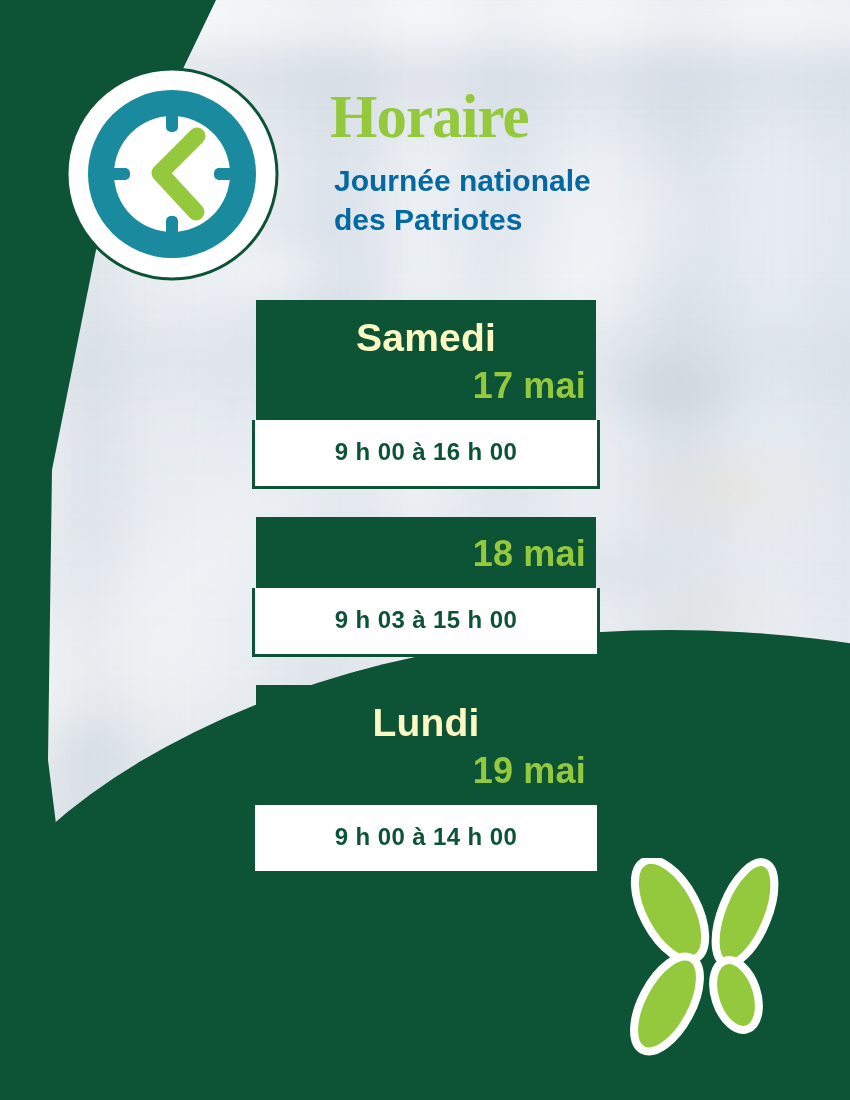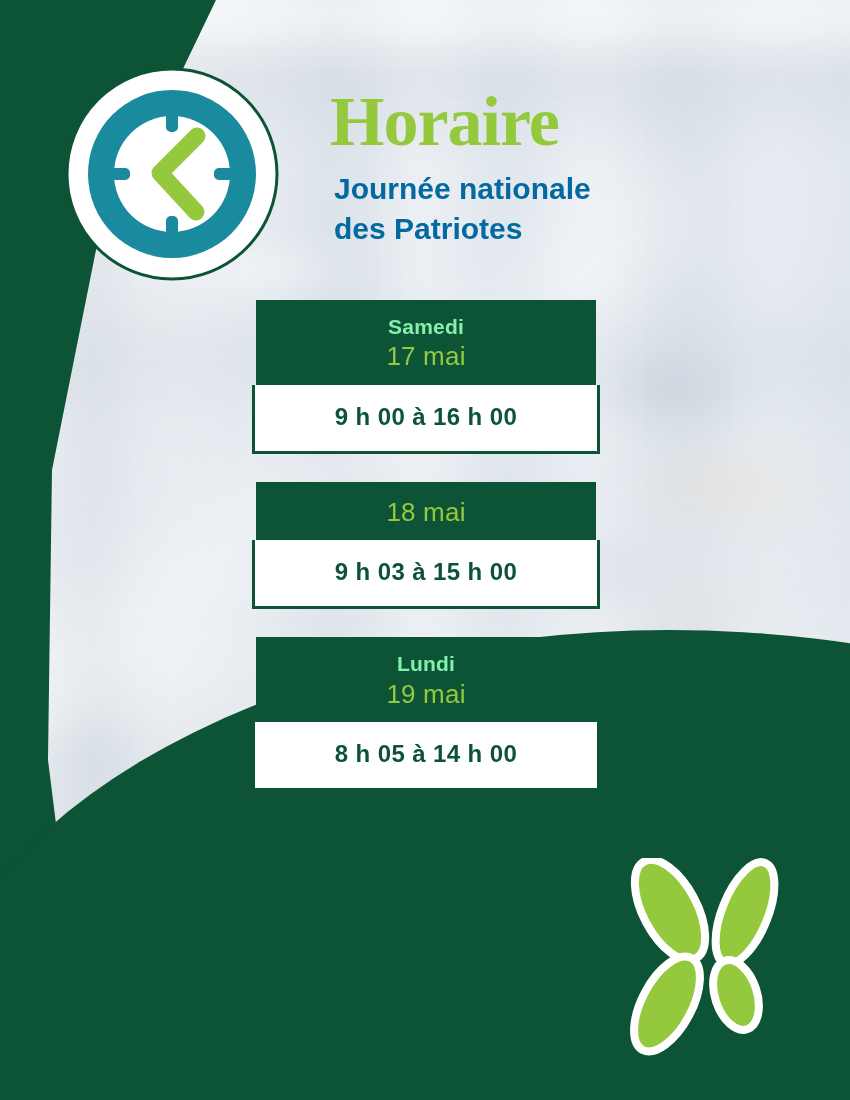--- a/index.html
+++ b/index.html
@@ -103,21 +103,21 @@
 
   
   .head{
     position:absolute; left:330px; top:88px;
     width:420px;
   }
   .head h1{
     margin:0;
     font-family:"Liberation Serif", "DejaVu Serif", serif;
     font-weight:700;
-    font-size:70px;
+    font-size:61px;
     line-height:.96;
     letter-spacing:-1px;
     color:#95c93d;
   }
   .head h2{
     margin:14px 0 0 4px;
     font-family:"Liberation Sans", sans-serif;
     font-weight:700;
     font-size:30px;
     line-height:1.32;
@@ -130,26 +130,26 @@
     width:340px;
   }
   .card{ margin-bottom:28px; }
   .card:last-child{margin-bottom:0;}
   .card-head{
     background:#0d5437;
     padding:14px 10px 12px;
     text-align:center;
   }
   .card-day{
-    font-size:21px; font-weight:700; color:#86efac;
+    font-size:39px; font-weight:700; color:#fef9c3;
     line-height:1.25; letter-spacing:.2px;
   }
   .card-date{
-    font-size:26px; font-weight:400; color:#95c93d;
-    line-height:1.25; letter-spacing:.2px;
+    font-size:36px; font-weight:700; color:#95c93d;
+    line-height:1.25; letter-spacing:.2px;text-align:right;
   }
   .card-body{
     background:#ffffff;
     border:3px solid #0d5437;
     border-top:none;
     margin:0 -4px;
     padding:18px 8px 20px;
     text-align:center;
   }
   .card-hours{
@@ -215,21 +215,21 @@
         <div class="card-hours">9 h 03 à 15 h 00</div>
       </div>
     </div>
 
     <div class="card">
       <div class="card-head">
         <div class="card-day">Lundi</div>
         <div class="card-date">19 mai</div>
       </div>
       <div class="card-body">
-        <div class="card-hours">8 h 05 à 14 h 00</div>
+        <div class="card-hours">9 h 00 à 14 h 00</div>
       </div>
     </div>
 
   </div>
 
   <div class="butterfly">
     <svg viewBox="0 0 190 200" width="190" height="200" aria-hidden="true">
       <g>
 
         <ellipse cx="58" cy="52" rx="27" ry="55" transform="rotate(-28 58 52)" fill="#95c93d" stroke="#ffffff" stroke-width="8"></ellipse>

